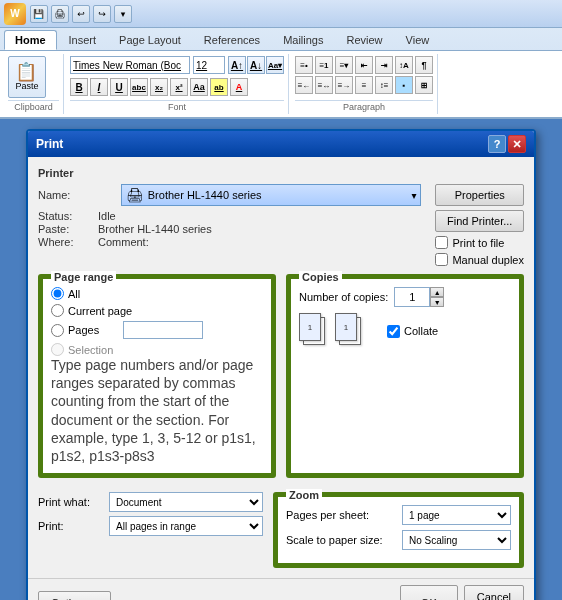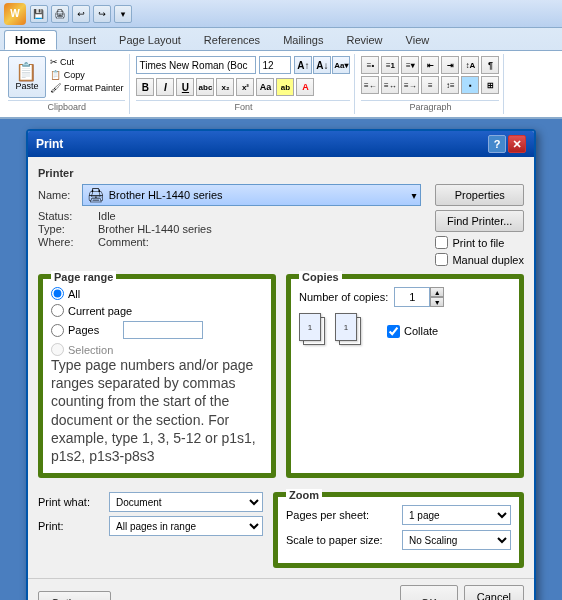--- a/index.html
+++ b/index.html
@@ -229,21 +229,21 @@
       font-weight: bold;
       color: #333;
       margin-bottom: 5px;
     }
     .printer-row {
       display: flex;
       align-items: center;
       margin-bottom: 4px;
     }
     .field-label {
-      width: 44px;
+      width: 83px;
       font-size: 11px;
       color: #333;
     }
     .printer-select-wrap {
       flex: 1;
       margin-right: 6px;
     }
     .printer-select {
       width: 100%;
       height: 22px;
@@ -495,31 +495,26 @@
   </div>
 
   <div class="ribbon-content">
 
     <div class="ribbon-group">
       <div class="ribbon-group-content">
         <div class="paste-btn">
           <span class="paste-icon">📋</span>
           <span style="font-size:9px">Paste</span>
         </div>
-        <div class="clipboard-small-btns">
-          <div class="small-btn">✂ Cut</div>
-          <div class="small-btn">📋 Copy</div>
-          <div class="small-btn">🖌 Format Painter</div>
-        </div>
       </div>
       <div class="ribbon-group-label">Clipboard</div>
     </div>
 
     <div class="ribbon-group font-group">
-      <div class="ribbon-group-content" style="flex-direction:column; gap:2px;">
+      <div class="ribbon-group-content" style="flex-direction:column; gap:2px;text-decoration:underline;">
         <div class="font-row1">
           <input class="font-select" type="text" value="Times New Roman (Boc" style="">
           <input class="size-select" type="text" value="12" style="">
           <div class="grow-shrink">
             <div class="icon-btn">A↑</div>
             <div class="icon-btn">A↓</div>
             <div class="icon-btn" style="font-size:8px">Aa▾</div>
           </div>
         </div>
         <div class="font-row2">
@@ -591,21 +586,21 @@
                     <span>Brother HL-1440 series</span>
                     <span class="select-arrow">▾</span>
                   </div>
                 </div>
               </div>
             </div>
 
             <div class="printer-info">
               <span class="info-label">Status:</span>
               <span class="info-value">Idle</span>
-              <span class="info-label">Type:</span>
+              <span class="info-label">Paste:</span>
               <span class="info-value">Brother HL-1440 series</span>
               <span class="info-label">Where:</span>
               <span class="info-label">Comment:</span>
               <span class="info-value"></span>
             </div>
           </div>
 
           <div class="right-buttons">
             <button class="btn-properties">Properties</button>
             <button class="btn-properties">Find Printer...</button>

